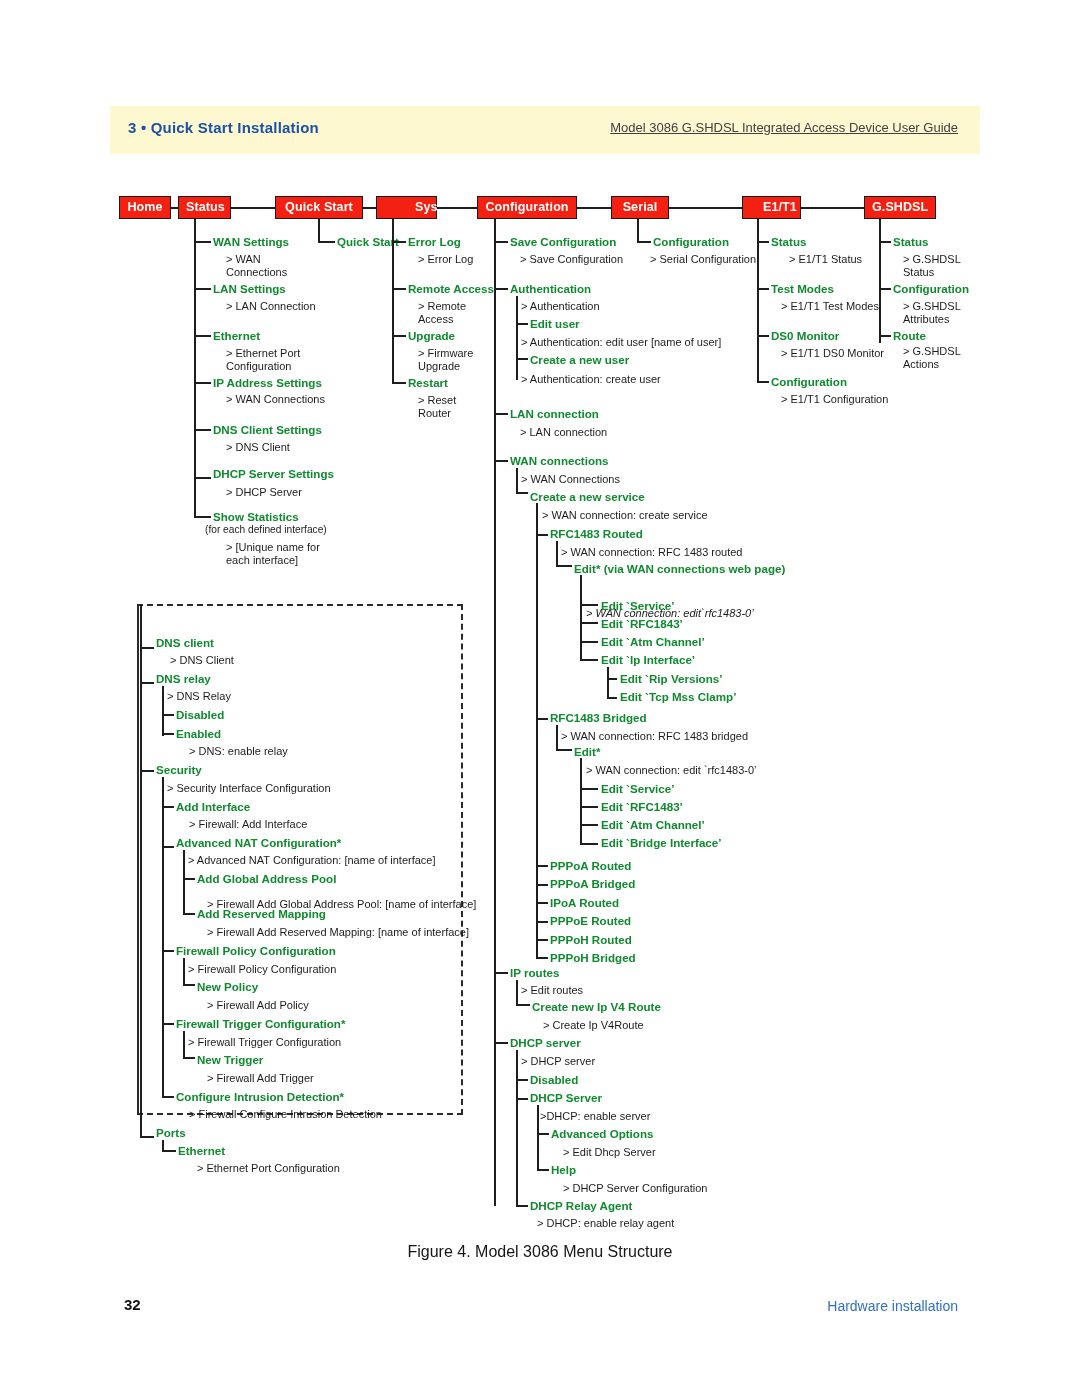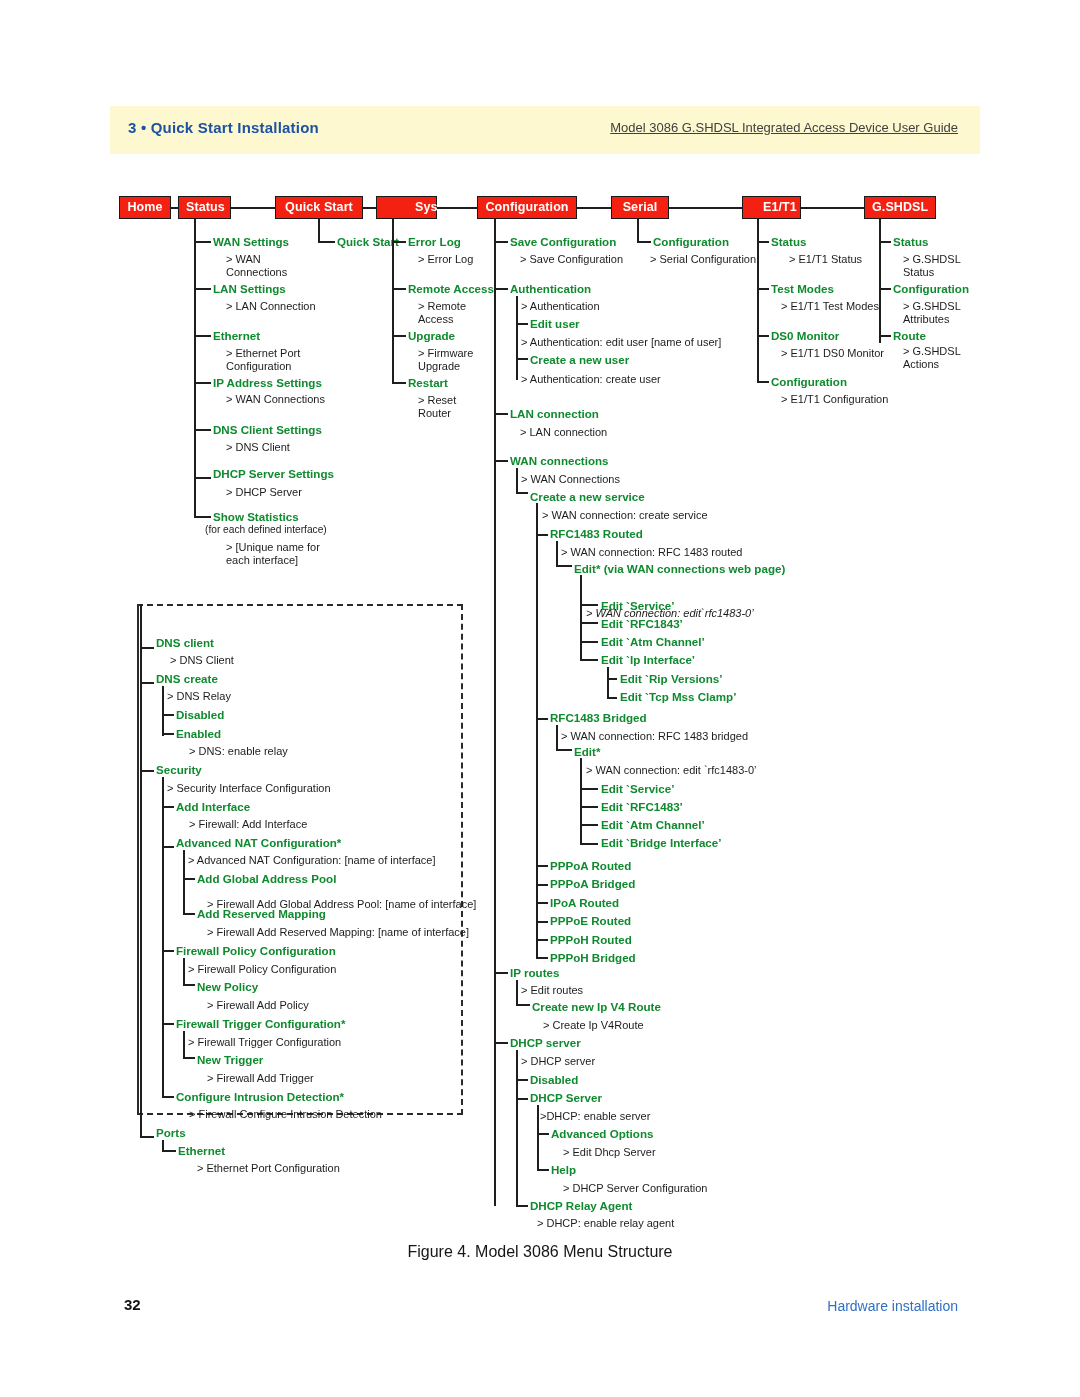--- a/index.html
+++ b/index.html
@@ -323,21 +323,21 @@
 
   <div id="dashed-box" style="left:137px; top:604px; width:326px; height:511px;"></div>
 
   <div class="vline" style="left:140px; top:604px; height:534px;"></div>
 
   <div class="hline" style="left:140px; top:647px; width:14px;"></div>
   <div class="n1" style="left:156px; top:636px;">DNS client</div>
   <div class="pg" style="left:170px; top:654px;">&gt; DNS Client</div>
 
   <div class="hline" style="left:140px; top:682px; width:14px;"></div>
-  <div class="n1" style="left:156px; top:672px;">DNS create</div>
+  <div class="n1" style="left:156px; top:672px;">DNS relay</div>
   <div class="vline" style="left:162px; top:686px; height:50px;"></div>
   <div class="pg" style="left:167px; top:690px;">&gt; DNS Relay</div>
   <div class="hline" style="left:162px; top:714px; width:12px;"></div>
   <div class="n1" style="left:176px; top:708px;">Disabled</div>
   <div class="hline" style="left:162px; top:733px; width:12px;"></div>
   <div class="n1" style="left:176px; top:727px;">Enabled</div>
   <div class="pg" style="left:189px; top:745px;">&gt; DNS: enable relay</div>
 
   <div class="hline" style="left:140px; top:770px; width:14px;"></div>
   <div class="n1" style="left:156px; top:763px;">Security</div>

